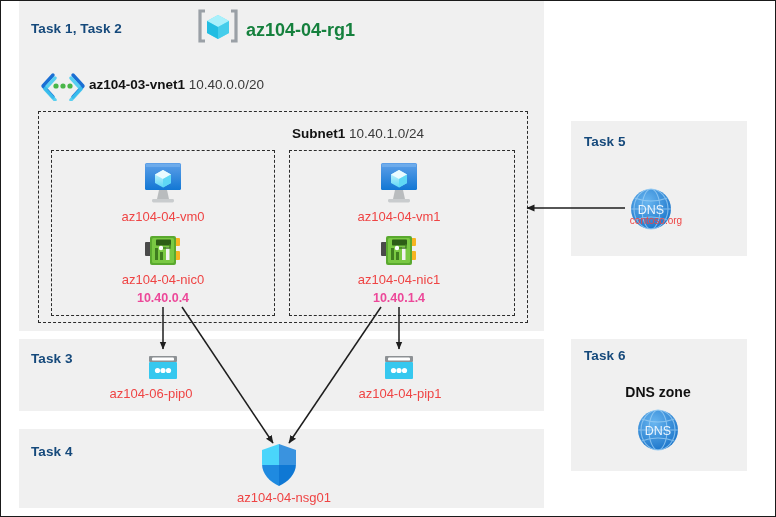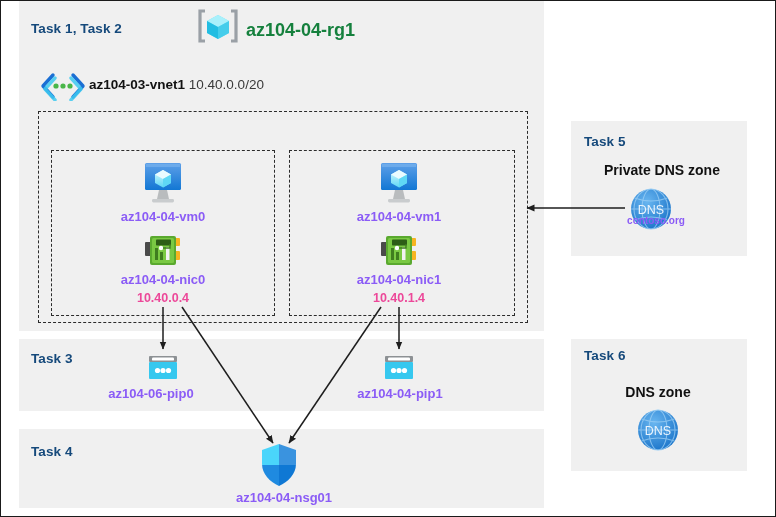--- a/index.html
+++ b/index.html
@@ -42,22 +42,22 @@
     white-space: nowrap;
     font-size: 13.5px;
     color: #1b1b1b;
   }
   .hdr b { font-weight: bold; color: #121212; }
   .hdr span.cidr { font-weight: normal; color: #3a3a3a; }
   .node-label {
     position: absolute;
     text-align: center;
     font-size: 13px;
-    font-weight: bold;
-    color: #8b5cf6;
+    font-weight: normal;
+    color: #ef4444;
     white-space: nowrap;
     transform: translateX(-50%);
   }
   .node-sub {
     position: absolute;
     text-align: left;
     font-size: 12.5px;
     font-weight: bold;
     color: #ec4899;
     white-space: nowrap;
@@ -167,20 +167,24 @@
       <rect x="12" y="15" width="3" height="12" fill="#3f7d1f"></rect>
       <rect x="17" y="19" width="3" height="8" fill="#3f7d1f"></rect>
       <rect x="23" y="14" width="3.5" height="13" fill="#f2f2f2"></rect>
       <circle cx="18" cy="15" r="2.2" fill="#ffffff"></circle>
       <path d="M20 15 L27 15 L27 11" fill="none" stroke="#3f7d1f" stroke-width="1.4"></path>
     </svg>
   </div>
   <div class="node-label" style="left:162px; top:271px;">az104-04-nic0</div>
   <div class="node-sub" style="left:162px; top:290px;">10.40.0.4</div>
 
+  <div class="hdr" style="left:291px; top:125px;">
+    <b>Subnet1</b>
+    <span class="cidr">10.40.1.0/24</span>
+  </div>
   <div class="dashed-box" style="left:288px; top:149px; width:226px; height:166px;"></div>
 
   <div class="icon-wrap" style="left:398px; top:158px;">
     <svg width="52" height="48" viewBox="0 0 52 48">
       <defs>
         <linearGradient id="vmg1" x1="0" y1="0" x2="0" y2="1">
           <stop offset="0%" stop-color="#5ea0e8"></stop>
             <stop offset="100%" stop-color="#1277d4"></stop>
         </linearGradient>
         <linearGradient id="vmc1" x1="0" y1="0" x2="0" y2="1">
@@ -259,21 +263,20 @@
         <rect x="21" y="0" width="21" height="23" fill="#3a93df"></rect>
         <rect x="0" y="23" width="21" height="23" fill="#1f8ae0"></rect>
         <rect x="21" y="23" width="21" height="23" fill="#0f78d4"></rect>
       </g>
     </svg>
   </div>
   <div class="node-label" style="left:283px; top:489px;">az104-04-nsg01</div>
 
   <div class="panel" style="left:570px; top:120px; width:176px; height:135px;"></div>
   <div class="task-label" style="left:583px; top:133px;">Task 5</div>
-  <div class="heading-center" style="left:661px; top:161px;">Private DNS zone</div>
 
   <div class="icon-wrap" style="left:650px; top:184px;">
     <svg width="48" height="48" viewBox="0 0 48 48">
       <defs>
         <radialGradient id="dnsg0" cx="40%" cy="32%" r="75%">
           <stop offset="0%" stop-color="#69b6f0"></stop>
             <stop offset="100%" stop-color="#1872c8"></stop>
         </radialGradient>
       </defs>
       <circle cx="24" cy="24" r="20" fill="url(#dnsg0)"></circle>

